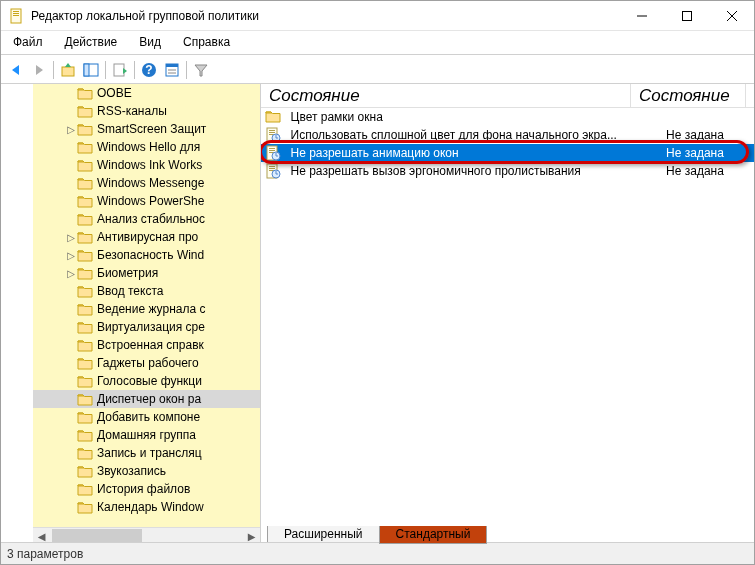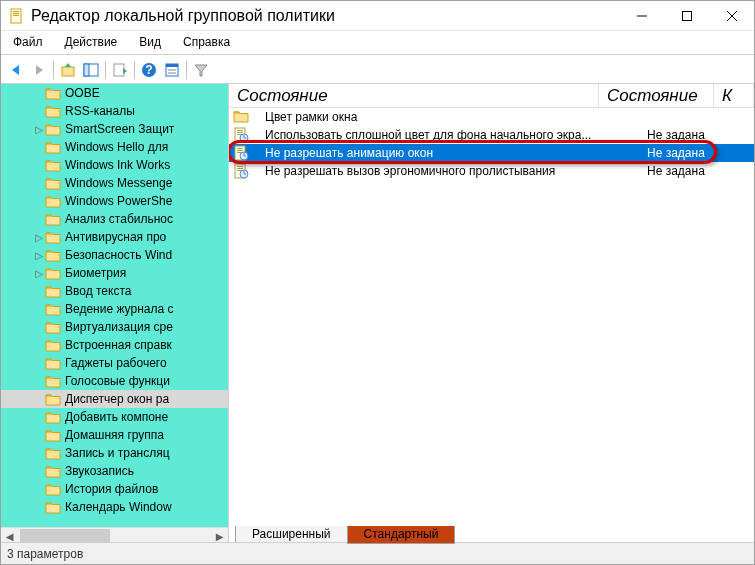--- a/index.html
+++ b/index.html
@@ -1,29 +1,29 @@
 <!DOCTYPE html>
 <html><head>
 <meta charset="utf-8">
 <style>
   * { box-sizing: border-box; margin: 0; padding: 0; font-family: "Segoe UI", Tahoma, sans-serif; font-size: 12px; }
   body { width: 755px; height: 565px; background: #fff; border: 1px solid #a0a0a0; position: relative; overflow: hidden; }
   .titlebar { height: 30px; background: #fff; display: flex; align-items: center; padding-left: 8px; border-bottom: 1px solid #e5e5e5; }
   .titlebar .app-icon { width: 16px; height: 16px; margin-right: 6px; }
-  .titlebar .title { flex: 1; font-size: 16px; color: #000; }
+  .titlebar .title { flex: 1; font-size: 12px; color: #000; }
   .win-controls { display: flex; }
   .win-btn { width: 45px; height: 30px; display: flex; align-items: center; justify-content: center; color: #000; }
   .menubar { height: 22px; display: flex; align-items: center; padding: 0 4px; gap: 6px; }
   .menu-item { padding: 2px 8px; font-size: 12px; color: #000; }
   .separator-line { height: 1px; background: #d0d0d0; margin: 1px 0; }
   .toolbar { height: 28px; display: flex; align-items: center; padding: 0 4px; gap: 1px; border-bottom: 1px solid #d0d0d0; }
   .tb-btn { width: 22px; height: 22px; display: flex; align-items: center; justify-content: center; border-radius: 2px; }
   .tb-sep { width: 1px; height: 18px; background: #c0c0c0; margin: 0 2px; }
   .content { display: flex; height: calc(100% - 30px - 22px - 1px - 28px - 22px); }
-  .tree-pane { width: 228px; min-width: 228px; border-right: 1px solid #d0d0d0; overflow: hidden; background: #5eead4; position: relative; }
+  .tree-pane { width: 228px; min-width: 228px; border-right: 1px solid #d0d0d0; overflow: hidden; background: #fef9c3; position: relative; margin-left: 32px; }
   .tree-scroll { position: absolute; inset: 0; overflow: hidden; }
   .tree-item { display: flex; align-items: center; height: 18px; padding-left: 60px; white-space: nowrap; overflow: hidden; }
   .tree-item.sel { background: #d8d8d8; }
   .tree-item .expander { width: 12px; text-align: center; color: #666; font-size: 10px; margin-left: -28px; margin-right: 0px; }
   .tree-item .fld { width: 16px; height: 14px; margin-right: 4px; }
   .tree-item .txt { font-size: 12px; color: #000; }
   .hscroll { position: absolute; left: 0; right: 0; bottom: 0; height: 17px; background: #f0f0f0; display: flex; align-items: center; border-top:1px solid #ddd;}
   .hscroll .arrow { width: 17px; height: 17px; background: #f0f0f0; display: flex; align-items: center; justify-content: center; color: #606060; font-size:10px;}
   .hscroll .track { flex: 1; height: 17px; background: #f0f0f0; position: relative; }
   .hscroll .thumb { position: absolute; height: 15px; top: 1px; background: #cdcdcd; border-radius: 0; }

